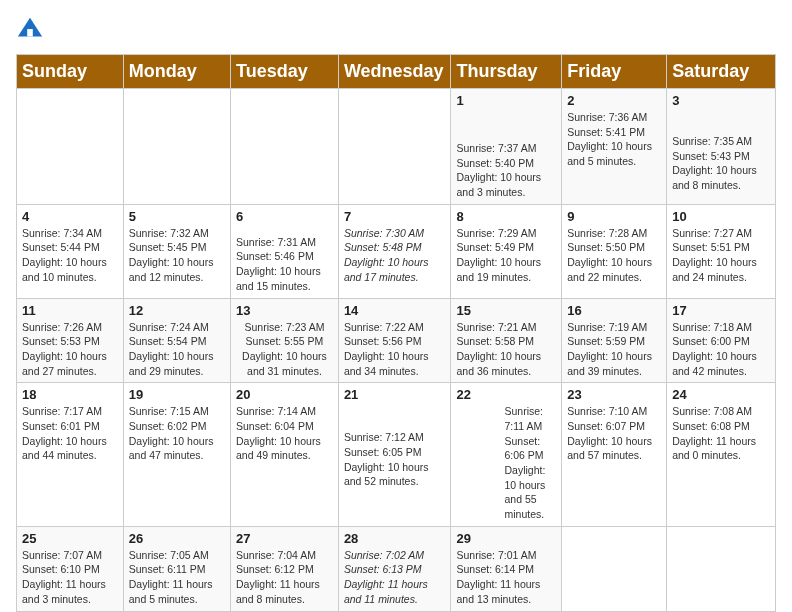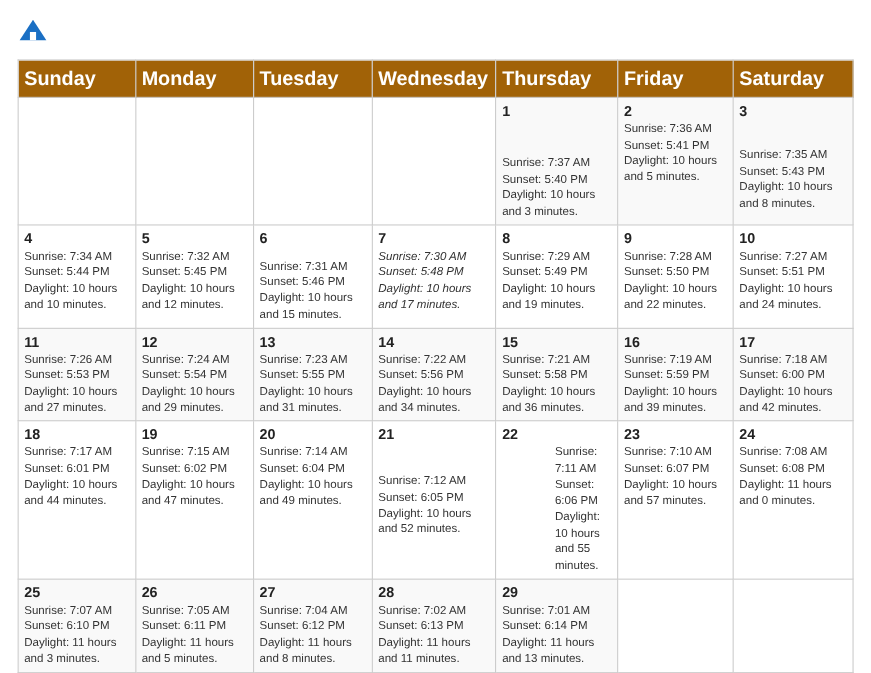--- a/index.html
+++ b/index.html
@@ -209,21 +209,21 @@
         </td>
         <td>
           <span class="day-num">12</span>
           <div class="day-detail" style="white-space: pre-line;">Sunrise: 7:24 AM
 Sunset: 5:54 PM
 Daylight: 10 hours
 and 29 minutes.</div>
         </td>
         <td>
           <span class="day-num">13</span>
-          <div class="day-detail" style="white-space: pre-line;">Sunrise: 7:23 AM
+          <div class="day-detail" style="white-space: pre-line; text-align: center;">Sunrise: 7:23 AM
 Sunset: 5:55 PM
 Daylight: 10 hours
 and 31 minutes.</div>
         </td>
         <td>
           <span class="day-num">14</span>
           <div class="day-detail" style="white-space: pre-line;">Sunrise: 7:22 AM
 Sunset: 5:56 PM
 Daylight: 10 hours
 and 34 minutes.</div>
@@ -318,21 +318,21 @@
         </td>
         <td>
           <span class="day-num">27</span>
           <div class="day-detail" style="white-space: pre-line;">Sunrise: 7:04 AM
 Sunset: 6:12 PM
 Daylight: 11 hours
 and 8 minutes.</div>
         </td>
         <td>
           <span class="day-num">28</span>
-          <div class="day-detail" style="white-space: pre-line;">Sunrise: 7:02 AM
+          <div class="day-detail" style="white-space: pre-line; font-style: italic;">Sunrise: 7:02 AM
 Sunset: 6:13 PM
 Daylight: 11 hours
 and 11 minutes.</div>
         </td>
         <td>
           <span class="day-num">29</span>
           <div class="day-detail" style="white-space: pre-line;">Sunrise: 7:01 AM
 Sunset: 6:14 PM
 Daylight: 11 hours
 and 13 minutes.</div>

